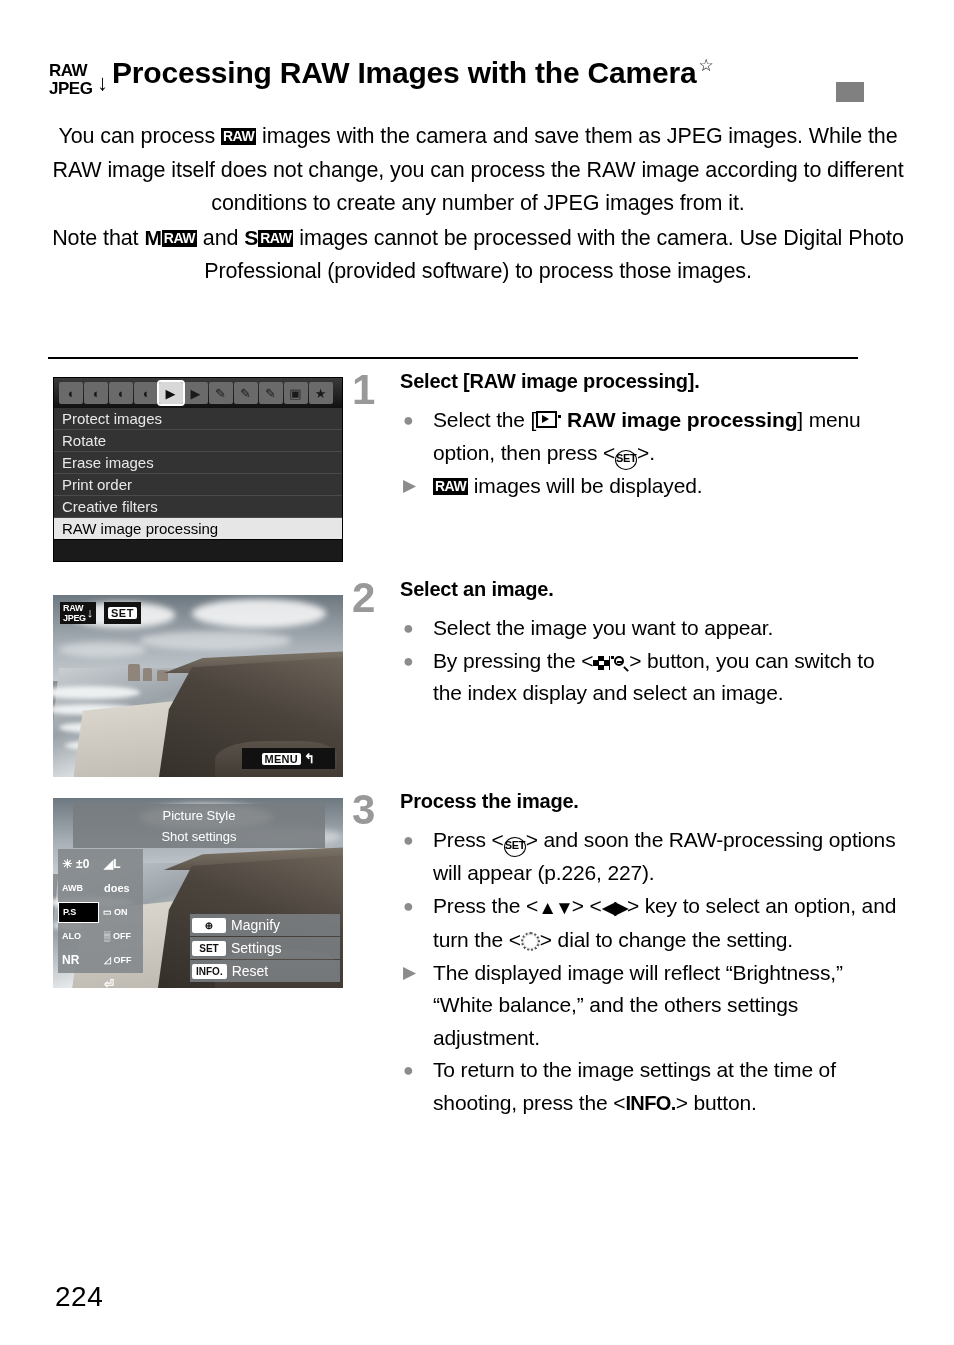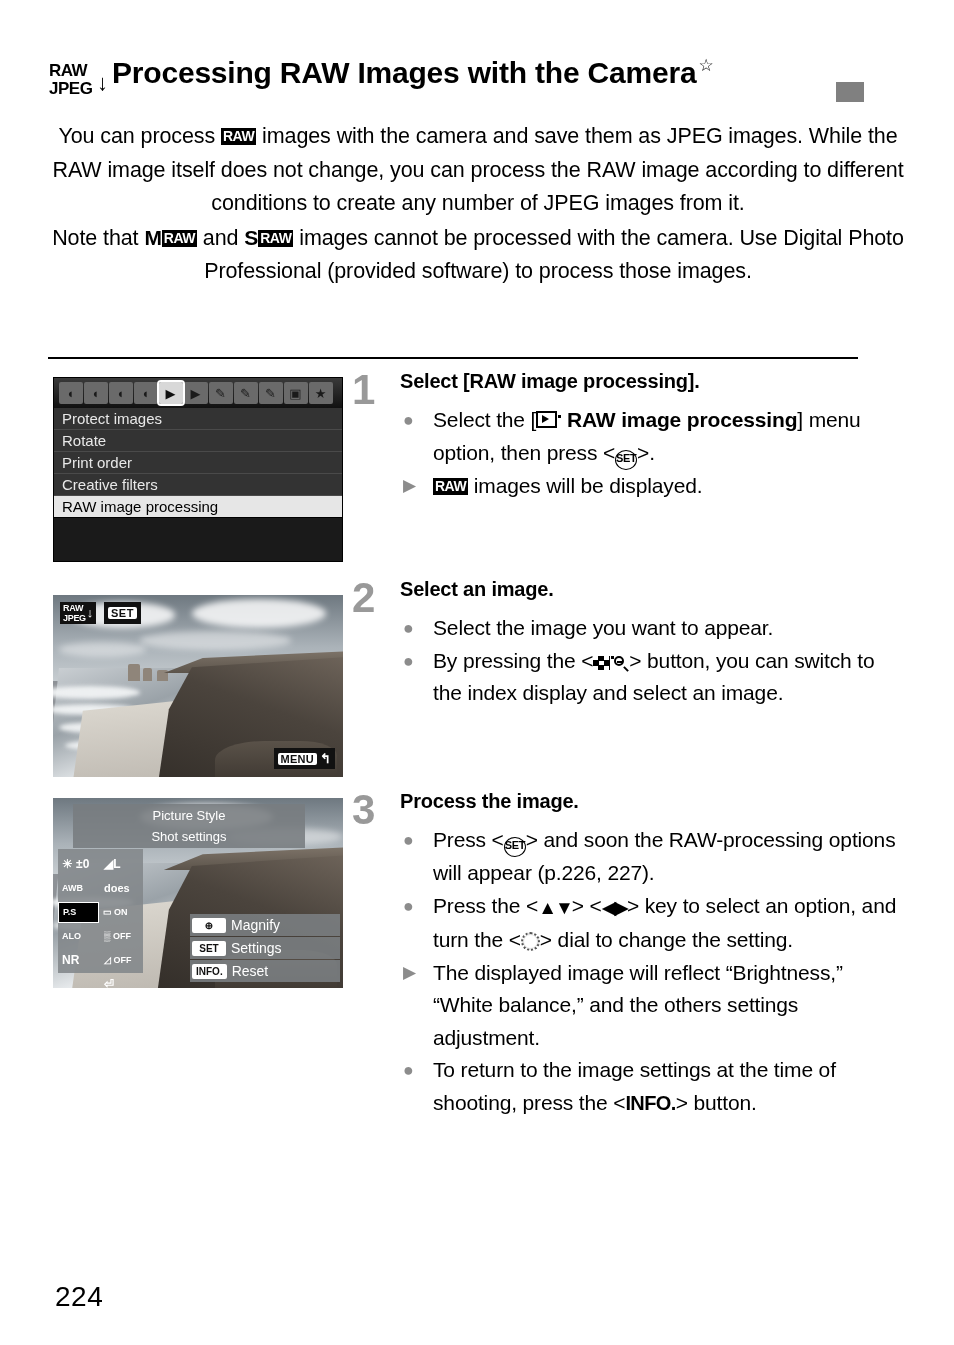--- a/index.html
+++ b/index.html
@@ -242,40 +242,40 @@
   #photo-badge-set {
     left: 51px; top: 7px; height: 22px; font-size: 12px;
     background: #111; color: #fff; padding: 0 4px;
   }
   #photo-badge-set .inner {
     background: #fff; color: #111; font-size: 11px; font-weight: bold;
     padding: 0 3px; border-radius: 2px; letter-spacing: 0.5px;
   }
   #photo-badge-menu {
     right: 8px; bottom: 8px; height: 21px; font-size: 12px;
-    background: #111; color: #fff; padding: 0 4px; gap: 3px;
+    background: #111; color: #fff; padding: 0 20px; gap: 3px;
   }
   #photo-badge-menu .inner {
     background: #fff; color: #111; font-size: 11px; font-weight: bold;
     padding: 0 3px; border-radius: 2px; letter-spacing: 0.3px;
   }
   #photo-badge-menu .ret { color: #fff; font-size: 13px; }
 
   
   #fig-options {
     top: 798px;
     width: 290px;
     height: 190px;
     overflow: hidden;
     background: #8d9196;
   }
   #opt-title {
     position: absolute;
     left: 20px; top: 6px;
-    width: 232px; height: 44px;
+    width: 252px; height: 44px;
     background: rgba(120,124,128,0.88);
     color: #fff;
     text-align: center;
     font-size: 13px;
     line-height: 21px;
     padding-top: 1px;
     box-sizing: border-box;
   }
   #opt-panel {
     position: absolute;
@@ -545,20 +545,21 @@
     <div class="tab-icon">
         <span class="glyph">▣</span>
       </div>
     <div class="tab-icon">
         <span class="glyph">★</span>
       </div>
   </div>
   <div id="menu-list">
     <div class="menu-row">Protect images</div>
     <div class="menu-row">Rotate</div>
+    <div class="menu-row">Erase images</div>
     <div class="menu-row">Print order</div>
     <div class="menu-row">Creative filters</div>
     <div class="menu-row sel">RAW image processing</div>
   </div>
 </div>
 
 <div class="figure" id="fig-photo">
   <div class="photo-scene">
     <div class="sky"></div>
     <div class="cloud" style="left:6%;top:4%;width:36%;height:14%;"></div>

